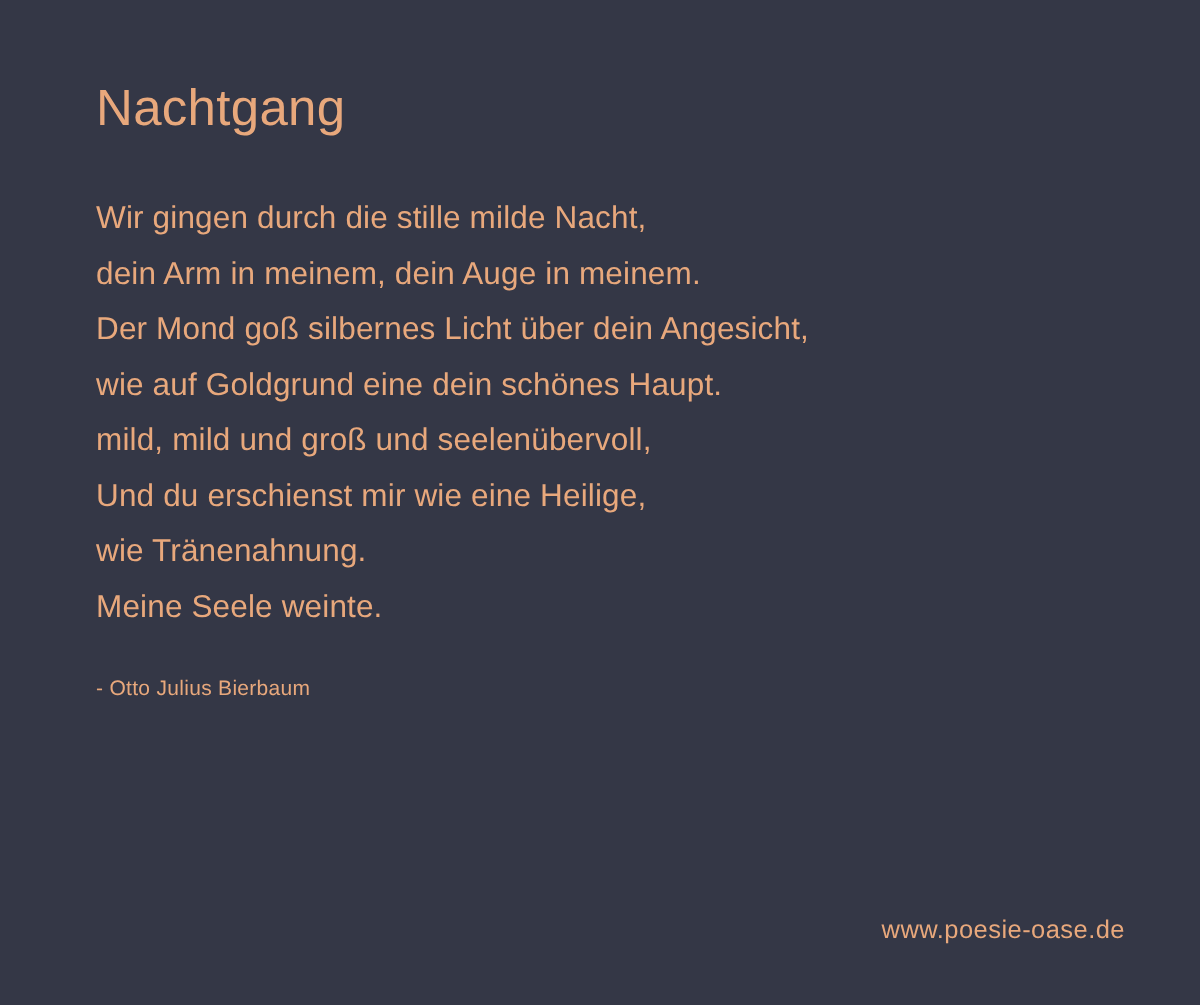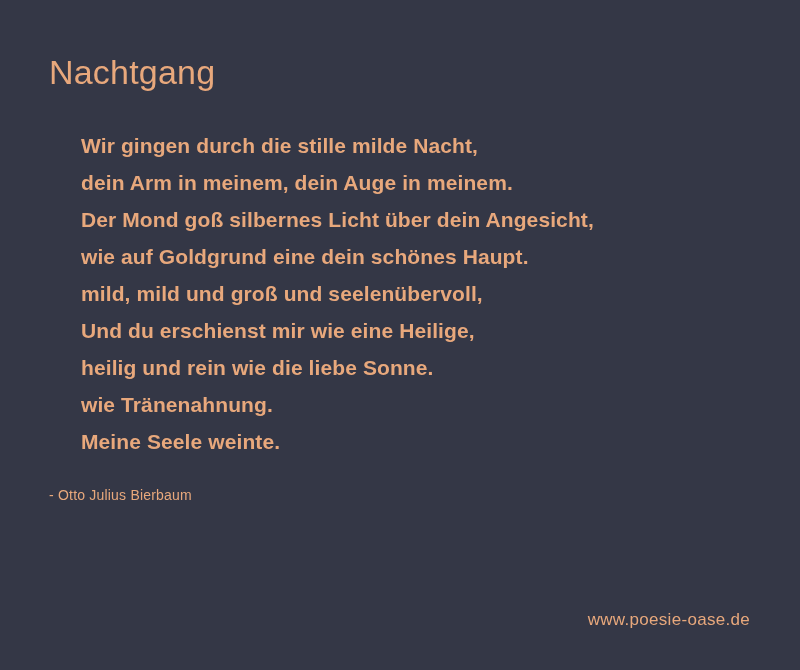--- a/index.html
+++ b/index.html
@@ -11,38 +11,37 @@
     height: 670px;
     background: #343746;
     font-family: "Liberation Sans", sans-serif;
     overflow: hidden;
   }
   .poem-card {
     position: relative;
     width: 800px;
     height: 670px;
     box-sizing: border-box;
-    padding: 52px 50px 0 49px;
+    padding: 52px 50px 0 64px;
     background: #343746;
   }
   .poem-title {
     color: #e8a87c;
     font-size: 34px;
     font-weight: 400;
     letter-spacing: 0.2px;
     line-height: 1.2;
     margin: 0 0 34px 0;
   }
   .poem-body {
     color: #e8a87c;
     font-size: 21px;
-    font-weight: 700;
+    font-weight: 400;
     line-height: 37px;
     letter-spacing: 0.1px;
-    margin-left: 32px;
   }
   .poem-line {
     white-space: pre-wrap;
   }
   .poem-author {
     color: #e8a87c;
     font-size: 14px;
     font-weight: 400;
     letter-spacing: 0.2px;
     margin-top: 27px;
@@ -63,21 +62,20 @@
 
   <h1 class="poem-title">Nachtgang</h1>
 
   <div class="poem-body">
     <div class="poem-line">Wir gingen durch die stille milde Nacht,</div>
     <div class="poem-line">dein Arm in meinem, dein Auge in meinem.</div>
     <div class="poem-line">Der Mond goß silbernes Licht über dein Angesicht,</div>
     <div class="poem-line">wie auf Goldgrund eine dein schönes Haupt.</div>
     <div class="poem-line">mild, mild und groß und seelenübervoll,</div>
     <div class="poem-line">Und du erschienst mir wie eine Heilige,</div>
-    <div class="poem-line">heilig und rein wie die liebe Sonne.</div>
     <div class="poem-line">wie Tränenahnung.</div>
     <div class="poem-line">Meine Seele weinte.</div>
   </div>
 
   <div class="poem-author">- Otto Julius Bierbaum</div>
 
   <div class="poem-footer">www.poesie-oase.de</div>
 
 </div>
 

